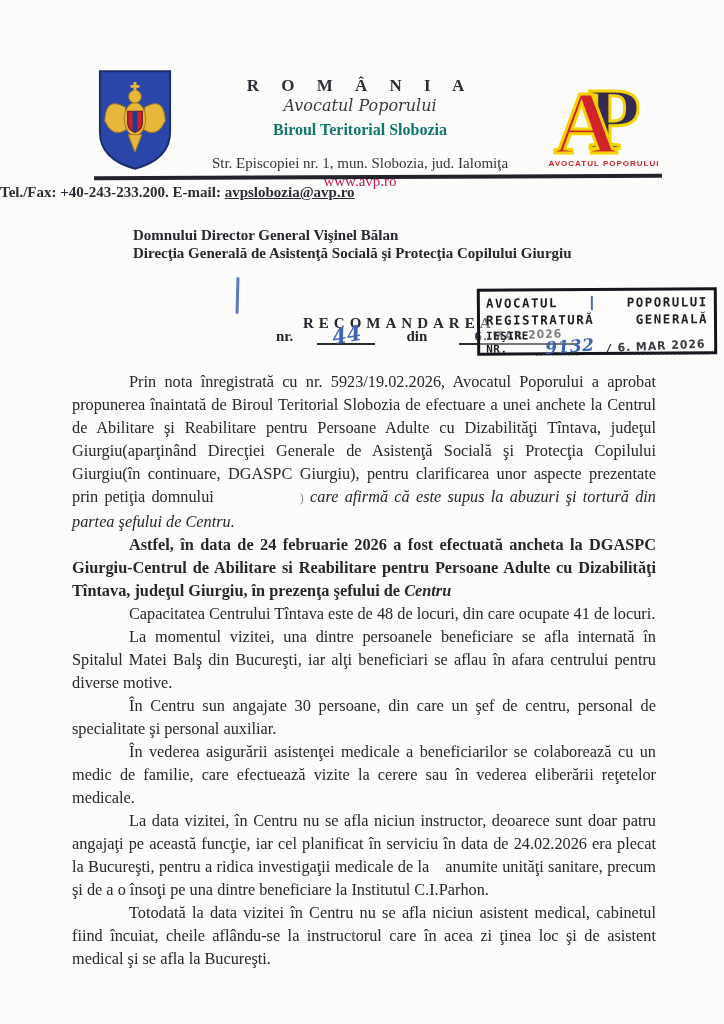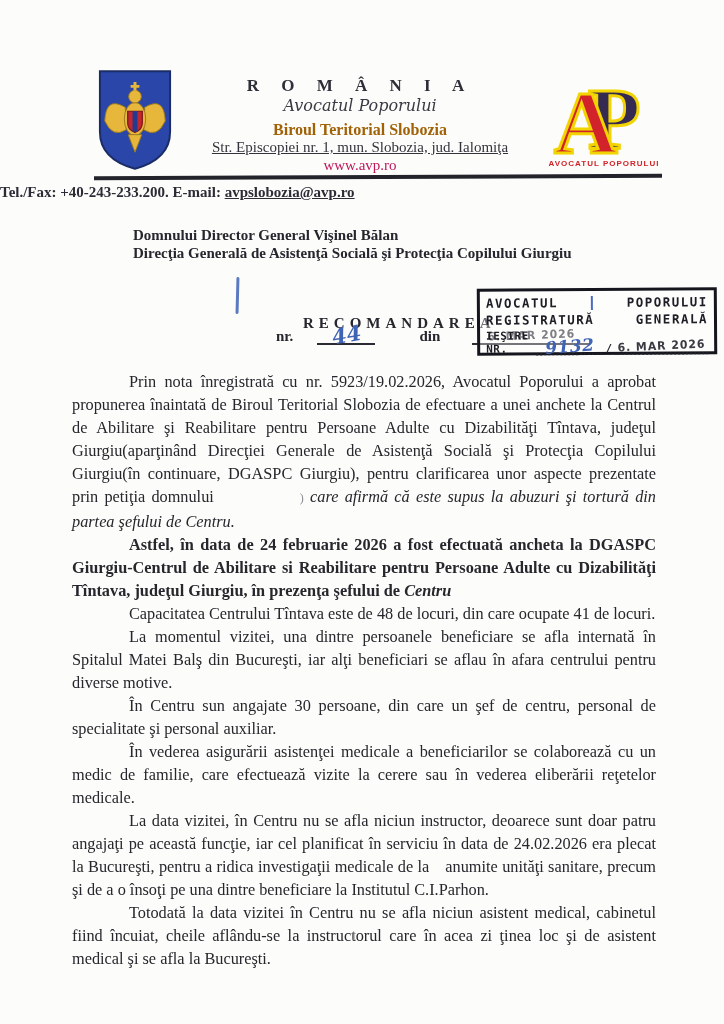--- a/index.html
+++ b/index.html
@@ -4,22 +4,22 @@
 <style>
   html,body{margin:0;padding:0;background:#e9e9e9;}
   .page{position:relative;width:724px;height:1024px;margin:0 auto;background:#fcfcfa;
         font-family:"Liberation Serif", serif;color:#26262c;overflow:hidden;}
 
   
   .coa{position:absolute;left:96px;top:67px;width:78px;height:106px;}
   .head-center{position:absolute;left:150px;top:76px;width:420px;text-align:center;}
   .romania{font-size:17px;font-weight:bold;letter-spacing:9px;color:#2e2e38;}
   .script{font-size:16px;font-style:italic;font-family:"DejaVu Serif",serif;color:#3a3a44;margin-top:0px;}
-  .office{font-size:16px;font-weight:bold;color:#a16207;margin-top:6px;}
-  .addr{font-size:15px;color:#33333d;margin-top:0;text-decoration:underline;}
+  .office{font-size:16px;font-weight:bold;color:#0f766e;margin-top:6px;}
+  .addr{font-size:15px;color:#33333d;margin-top:16px;}
   .site{font-size:15px;color:#be185d;margin-top:1px;}
   .aplogo{position:absolute;left:548px;top:72px;width:112px;height:102px;}
   .rule{position:absolute;top:175px;left:94px;width:568px;height:4px;background:#23232b;transform:rotate(-0.25deg);}
   .telfax{position:absolute;top:184px;left:0;width:100%;font-weight:bold;
           font-size:15px;color:#2c2c36;}
   .telfax a{color:#2c2c36;text-decoration:underline;}
 
   
   .addressee{position:absolute;top:226px;left:97px;font-weight:bold;font-size:15px;
              line-height:18px;color:#26262e;margin-left:36px;}
@@ -31,21 +31,21 @@
          letter-spacing:5px;color:#26262e;margin-top:12px;}
   .nr-line{position:absolute;top:318px;left:276px;display:flex;align-items:flex-end;
            font-weight:bold;font-size:15px;color:#26262e;gap:24px;}
   .slot{border-bottom:2px solid #2b2b33;text-align:center;}
   .slot-nr{width:58px;}
   .slot-date{width:118px;}
   .hand{font-family:"DejaVu Serif",serif;font-style:italic;color:#3f63b5;}
   .hand-44{display:inline-block;font-size:21px;transform:rotate(-10deg);position:relative;top:4px;}
   .stamped{display:inline-block;font-family:"DejaVu Sans",sans-serif;font-size:11.5px;
            letter-spacing:1px;color:#3a3a42;transform:scaleX(.95) rotate(-2deg);white-space:nowrap;}
-  .din-label{margin:0 8px 0 20px;}
+  .din-label{margin:0 8px 0 7px;}
 
   .stamp-box{position:absolute;left:477px;top:288px;width:240px;height:67px;border:3px solid #15151d;
              box-sizing:border-box;padding:3px 6px 2px 6px;font-family:"DejaVu Sans Mono",monospace;
              font-weight:bold;color:#1d1d25;transform:rotate(-0.4deg);background:rgba(255,255,255,.35);}
   .stamp-row{display:flex;justify-content:space-between;align-items:center;font-size:12.5px;
              letter-spacing:1.5px;line-height:17px;white-space:nowrap;}
   .stamp-divider{width:2px;height:14px;background:#4a6cc0;}
   .stamp-row3{display:flex;align-items:flex-end;font-size:11px;letter-spacing:.5px;margin-top:1px;}
   .dotted{border-bottom:2px dotted #20202a;text-align:center;}
   .dotted-nr{flex:0 0 66px;}

